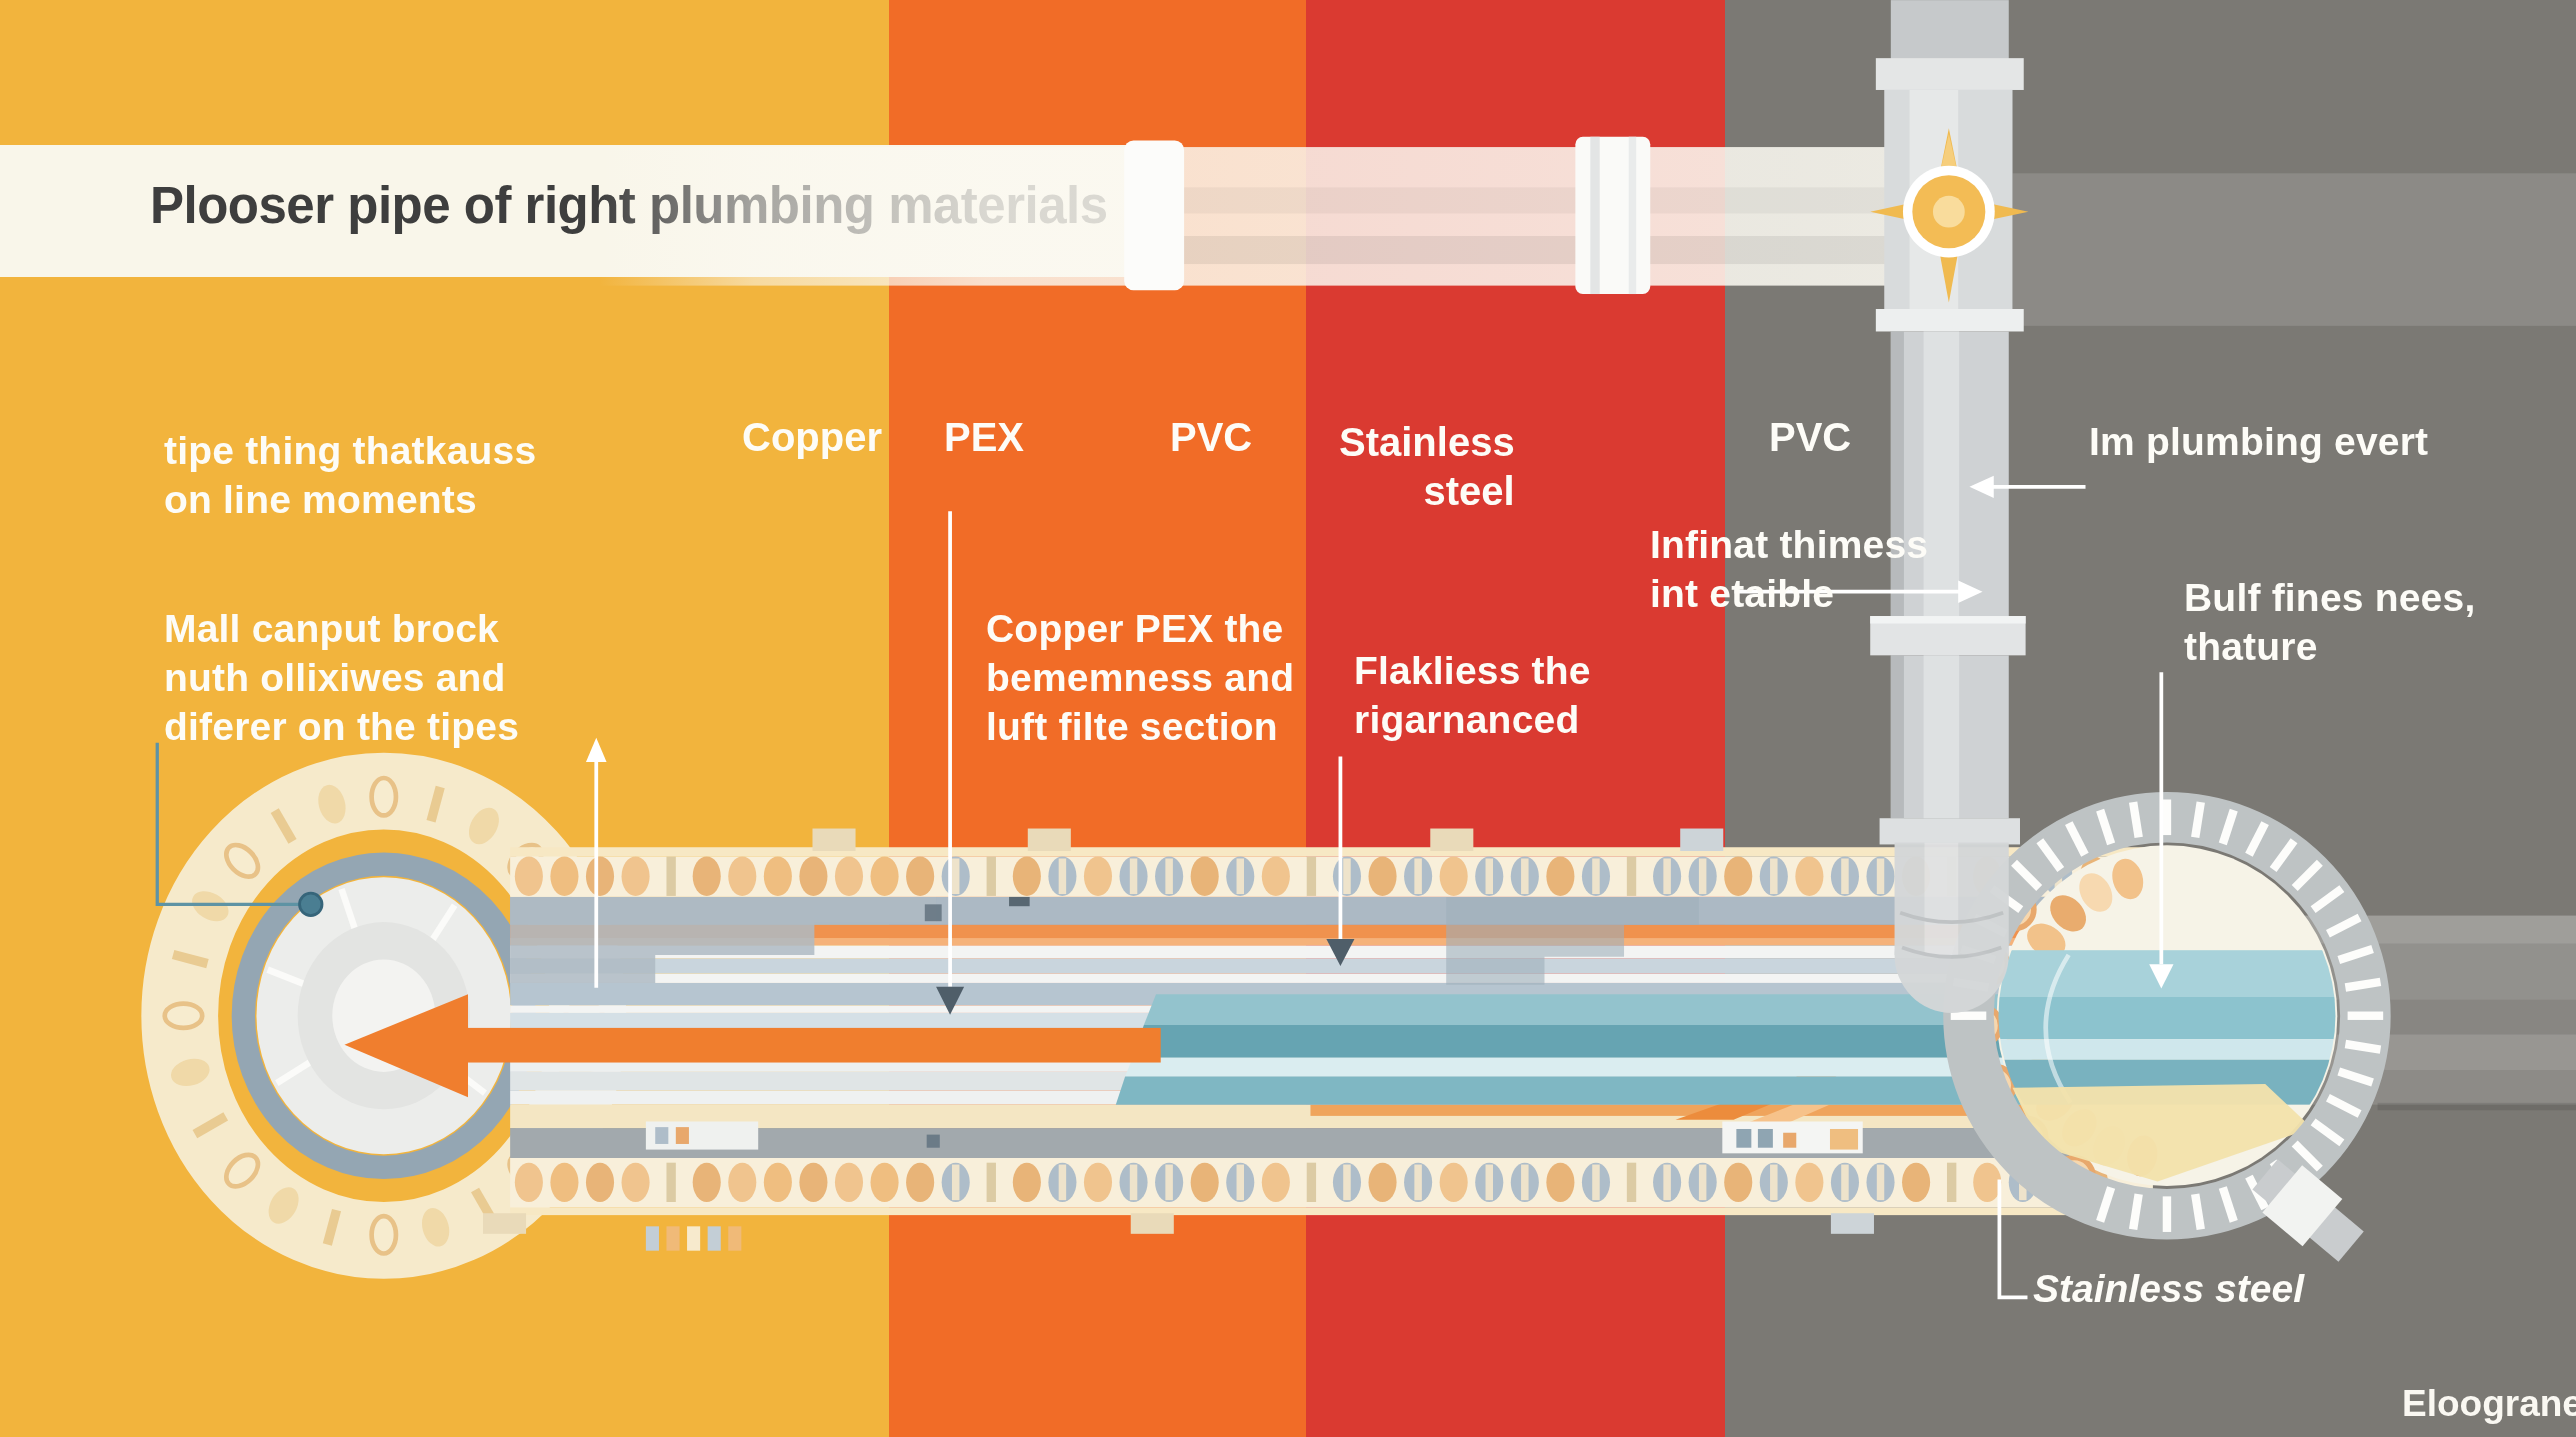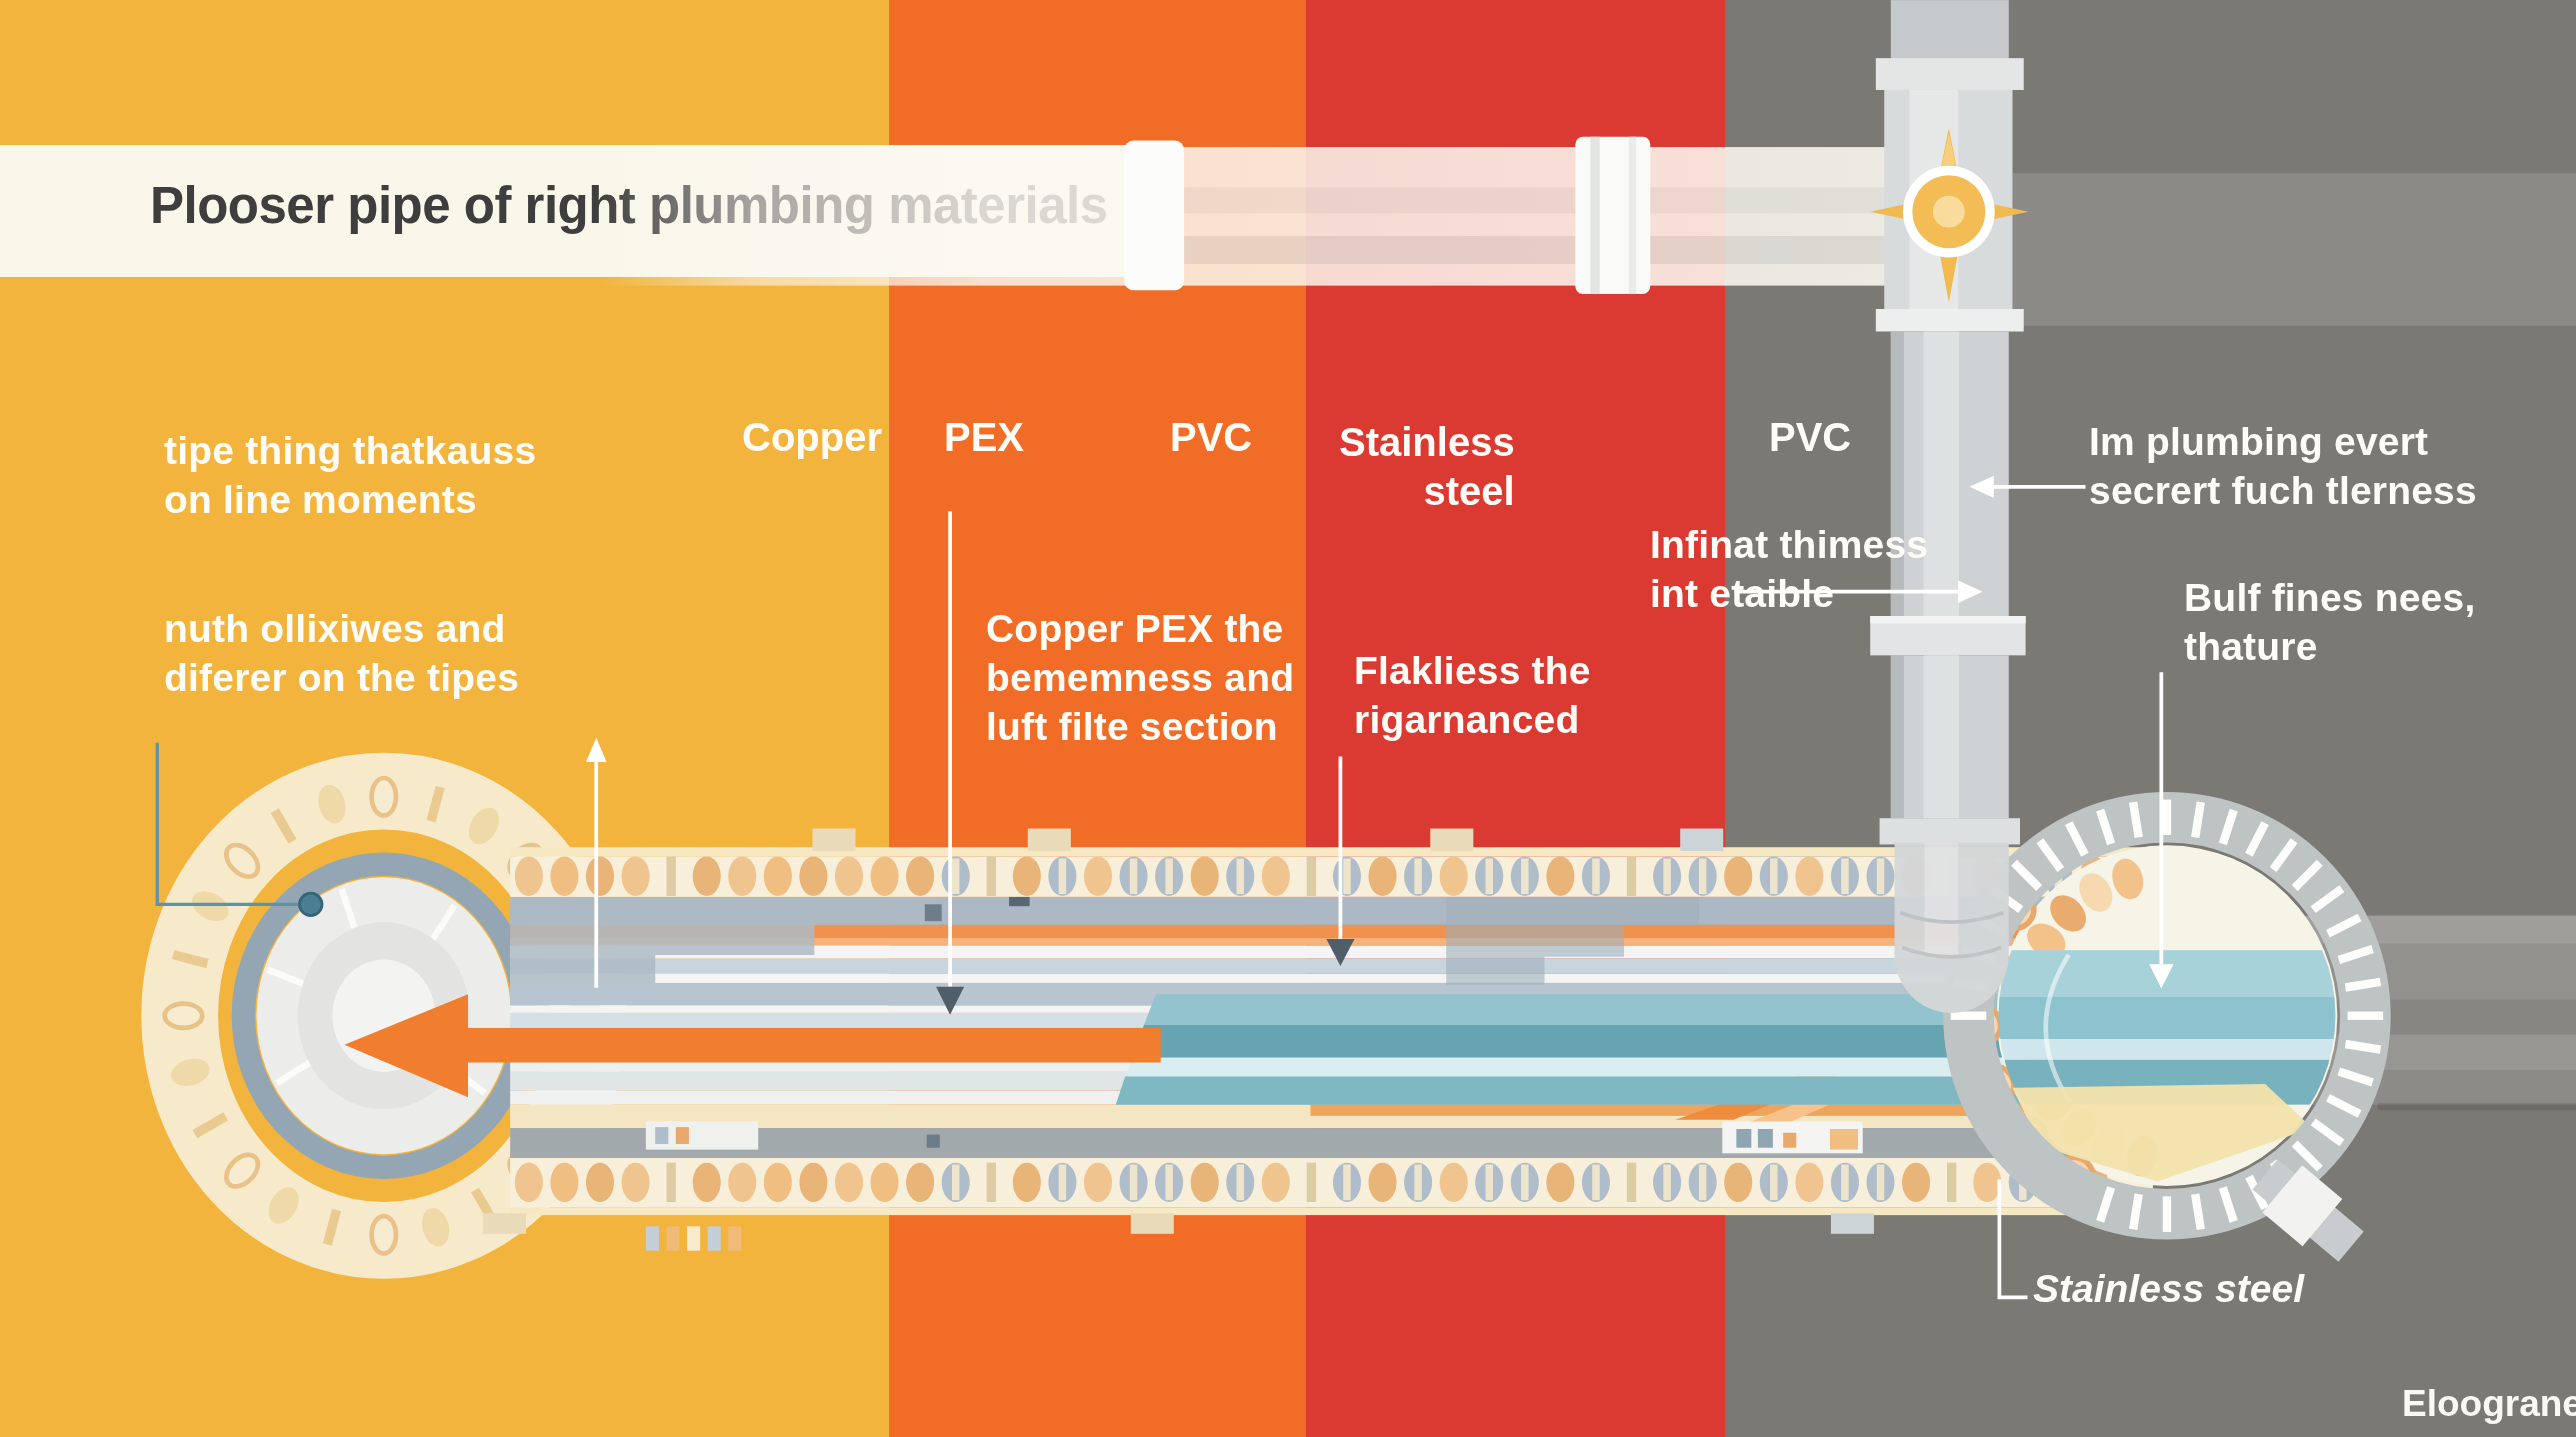--- a/index.html
+++ b/index.html
@@ -428,20 +428,21 @@
       <polygon points="2309,1056 2296,1030 2322,1030" fill="#FFFFFF" stroke="none"></polygon>
       <path d="M2136,1262 V1386 H2164" stroke="#FFFFFF" stroke-width="4"></path>
     </g>
   </svg>
 
   <div class="ann" style="left:164px;top:426px;">
     <span>tipe thing thatkauss</span>
     <span>on line moments</span>
   </div>
   <div class="ann" style="left:164px;top:604px;">
+    <span>Mall canput brock</span>
     <span>nuth ollixiwes and</span>
     <span>diferer on the tipes</span>
   </div>
 
   <div class="matlabel" style="left:742px;top:415px;">Copper</div>
   <div class="matlabel" style="left:944px;top:415px;">PEX</div>
   <div class="matlabel" style="left:1170px;top:415px;">PVC</div>
   <div class="matlabel" style="left:1339px;top:418px;line-height:49px;text-align:right;">
     <span style="display:block;">Stainless</span>
     <span style="display:block;">steel</span>
@@ -456,21 +457,20 @@
   <div class="ann" style="left:1354px;top:646px;">
     <span>Flakliess the</span>
     <span>rigarnanced</span>
   </div>
   <div class="ann" style="left:1650px;top:520px;">
     <span>Infinat thimess</span>
     <span>int etaible</span>
   </div>
   <div class="ann" style="left:2089px;top:417px;">
     <span>Im plumbing evert</span>
-    <span>secrert fuch tlerness</span>
   </div>
   <div class="ann" style="left:2184px;top:573px;">
     <span>Bulf fines nees,</span>
     <span>thature</span>
   </div>
 
   <div class="matlabel" style="left:2033px;top:1266px;font-size:39px;font-style:italic;">Stainless steel</div>
   <div id="brand">Eloograne</div>
 </div>
 

